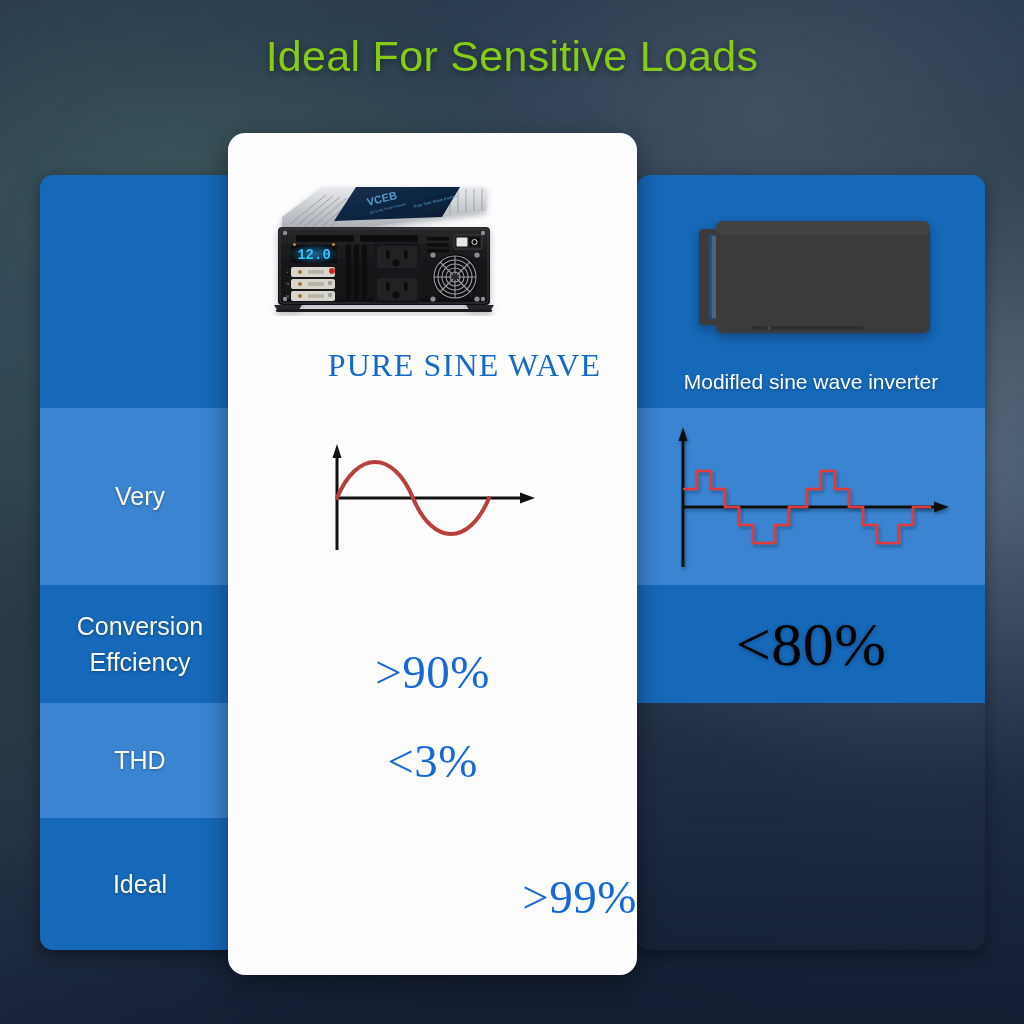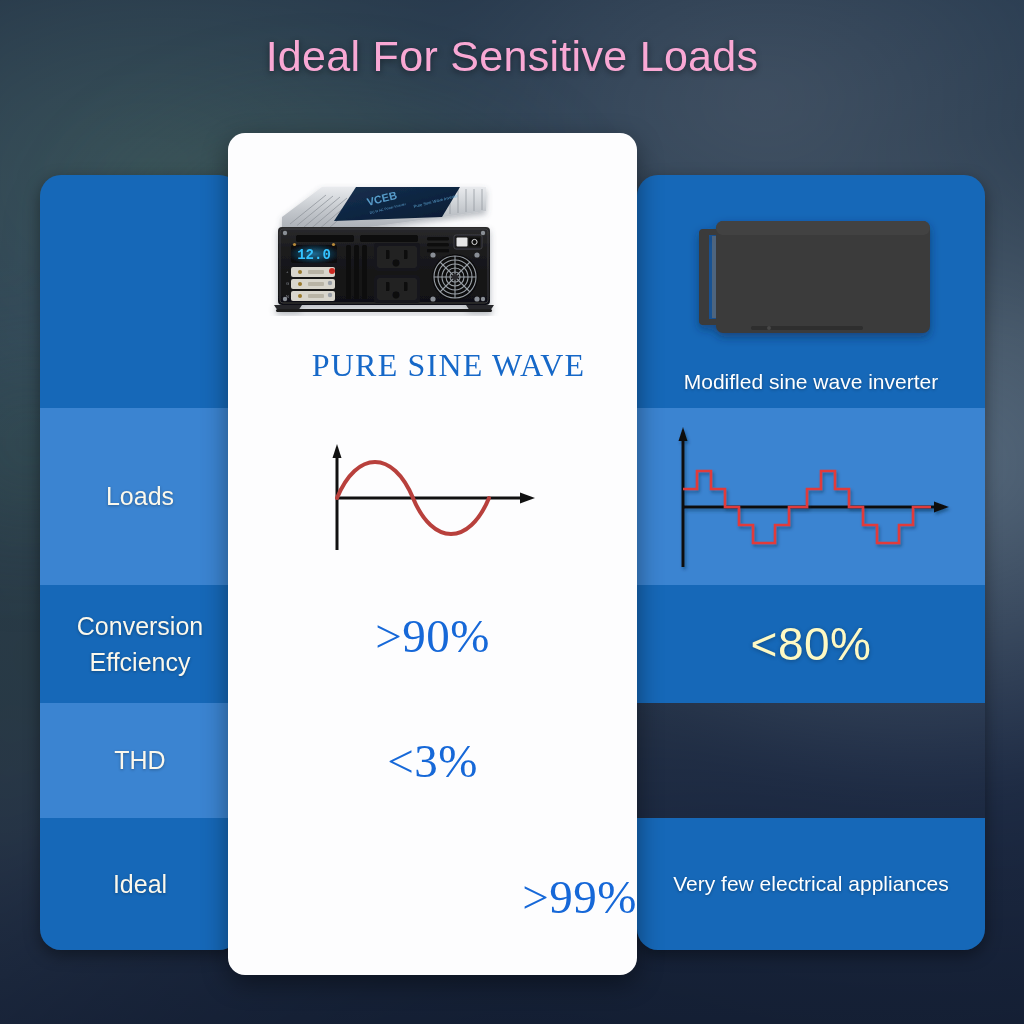--- a/index.html
+++ b/index.html
@@ -39,28 +39,28 @@
       radial-gradient(ellipse 420px 260px at 34% 26%, rgba(74,104,86,0.45) 0%, rgba(74,104,86,0) 68%),
       radial-gradient(ellipse 300px 200px at 8%  44%, rgba(58,92,78,0.40) 0%, rgba(58,92,78,0) 70%);
     filter:blur(34px);
   }
 
   
   .title {
     position:absolute; top:32px; left:0; width:1024px;
     text-align:center;
     font-size:43px; font-weight:400; letter-spacing:0.3px;
-    color:#f9a8d4;
+    color:#84cc16;
     text-shadow:0 2px 6px rgba(0,0,0,0.45);
   }
 
   
   .panel {
     position:absolute; top:175px; height:775px;
-    border-radius:21px; overflow:hidden;
+    border-radius:13px; overflow:hidden;
     box-shadow:0 5px 16px rgba(0,0,0,0.40);
   }
   #panel-left  { left:40px;  width:200px; }
   #panel-right { left:637px; width:348px; }
 
   .band { position:absolute; left:0; width:100%;
           display:flex; align-items:center; justify-content:center; }
   .band.dark  { background:#1668b8; }
   .band.light { background:#3b84d1; }
 
@@ -75,39 +75,39 @@
     color:#fbf8ec; font-size:25px; line-height:1.45;
     text-align:center; text-shadow:0 1px 3px rgba(0,0,0,0.30);
     padding:0 8px;
   }
 
   .right-text {
     color:#ffffff; font-size:21px; text-align:center;
     text-shadow:0 1px 3px rgba(0,0,0,0.30); padding:0 10px;
   }
   .right-pct {
-    color:#fef9c3; font-family:Liberation Sans, sans-serif;
-    font-size:46px; letter-spacing:0.5px;
+    color:#000000; font-family:Liberation Serif, serif;
+    font-size:62px; letter-spacing:0.5px;
     text-shadow:0 1px 4px rgba(0,0,0,0.28);
   }
 
   
   #card {
     position:absolute; left:228px; top:133px;
     width:409px; height:842px;
     background:#fdfdfe; border-radius:17px;
     box-shadow:0 8px 26px rgba(0,0,0,0.42);
     overflow:hidden;
   }
   .card-band { position:absolute; left:0; width:100%;
                display:flex; align-items:center; justify-content:center; }
   
   .c0 { top:0px;   height:275px; }
   .c1 { top:275px; height:177px; }
-  .c2 { top:444px; height:118px; }
+  .c2 { top:480px; height:118px; }
   .c3 { top:570px; height:115px; }
   .c4 { top:685px; height:157px;justify-content:flex-end; }
 
   .card-title {
     color:#1668c8; font-family:"Liberation Serif", serif;
     font-size:32px; letter-spacing:1.2px;
   }
   .card-pct {
     color:#1668d8; font-family:"Liberation Serif", serif;
     font-size:47px; letter-spacing:0.5px;
@@ -128,21 +128,21 @@
   <div class="bg-layer bg-base"></div>
   <div class="bg-layer bg-green"></div>
   <div class="bg-layer bg-veil"></div>
 
   <div class="title">Ideal For Sensitive Loads</div>
 
   <div class="panel" id="panel-left">
     <div class="band dark  b0"></div>
 
     <div class="band light b1">
-      <div class="row-label">Loads</div>
+      <div class="row-label">Very</div>
     </div>
 
     <div class="band light b3">
       <div class="row-label">THD</div>
     </div>
 
     <div class="band dark b2">
       <div class="row-label">
         <div>Conversion</div>
         <div>Effciency</div>
@@ -203,23 +203,20 @@
           <polyline fill="none" stroke="#e03a3a" stroke-width="2.6" filter="url(#step-sh)" stroke-linejoin="miter" points="22,90 22,72"></polyline>
         </svg>
       </div>
     </div>
 
     <div class="band dark b2">
       <div class="right-pct">&lt;80%</div>
     </div>
 
 
-    <div class="band dark b4">
-      <div class="right-text">Very few electrical appliances</div>
-    </div>
   </div>
 
   <div id="card">
 
     <div class="card-band c0">
       <div style="position:absolute;left:0;top:0;width:100%;height:100%;">
 
         <svg id="inverter" viewBox="0 0 240 135">
           <defs>
             <linearGradient id="finGrad" x1="0" y1="0" x2="0" y2="1">
@@ -372,21 +369,21 @@
                   <circle cx="22" cy="22" r="2.6"></circle>
               </g>
             </g>
 
             <path d="M10 124 L38 124 L34 130 L14 130 Z" fill="#26262a"></path>
             <path d="M202 124 L230 124 L226 130 L206 130 Z" fill="#26262a"></path>
             <rect x="12" y="128" width="216" height="3" rx="1.5" fill="#1c1c1f"></rect>
           </g>
         </svg>
 
-        <div class="card-title" style="position:absolute;left:0;bottom:24px;width:100%;text-align:center;padding-left:32px;">PURE SINE WAVE</div>
+        <div class="card-title" style="position:absolute;left:16px;bottom:24px;width:100%;text-align:center;padding-left:32px;">PURE SINE WAVE</div>
       </div>
     </div>
 
     <div class="card-band c1">
       <div class="wave-wrap">
         <svg viewBox="0 0 240 130" width="240" height="130">
           <g fill="none" stroke="#111111" stroke-width="3">
             <line x1="24" y1="118" x2="24" y2="22"></line>
             <polygon points="24,12 19.5,26 28.5,26" fill="#111111" stroke="none"></polygon>
             <line x1="24" y1="66" x2="212" y2="66"></line>

